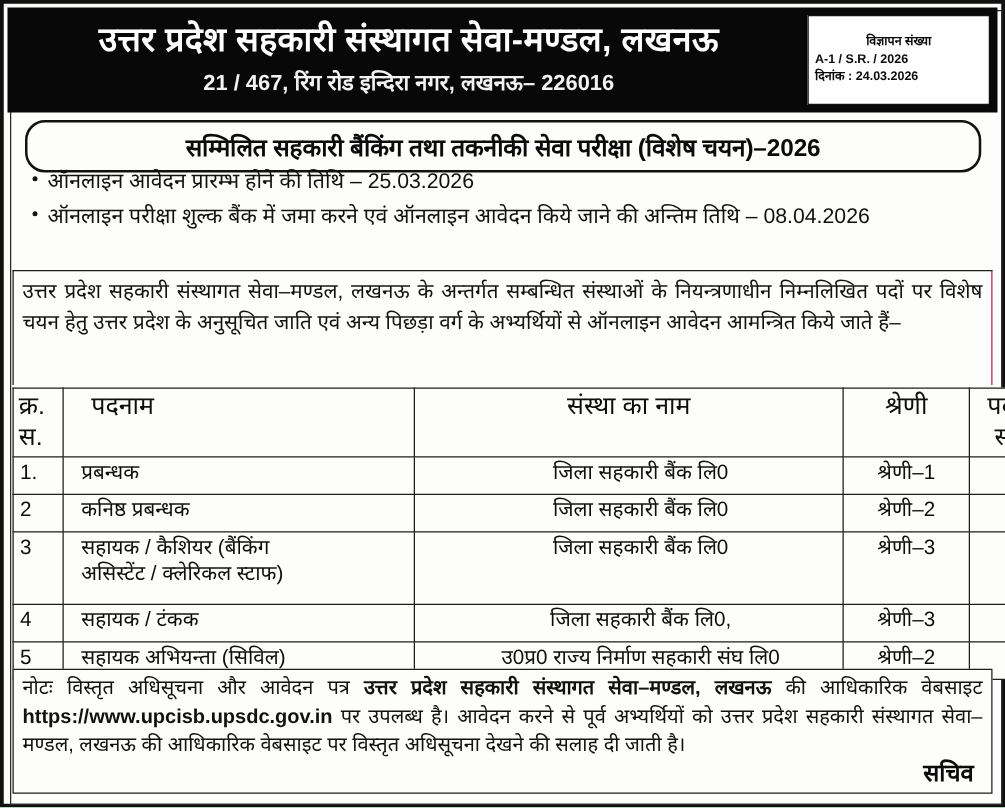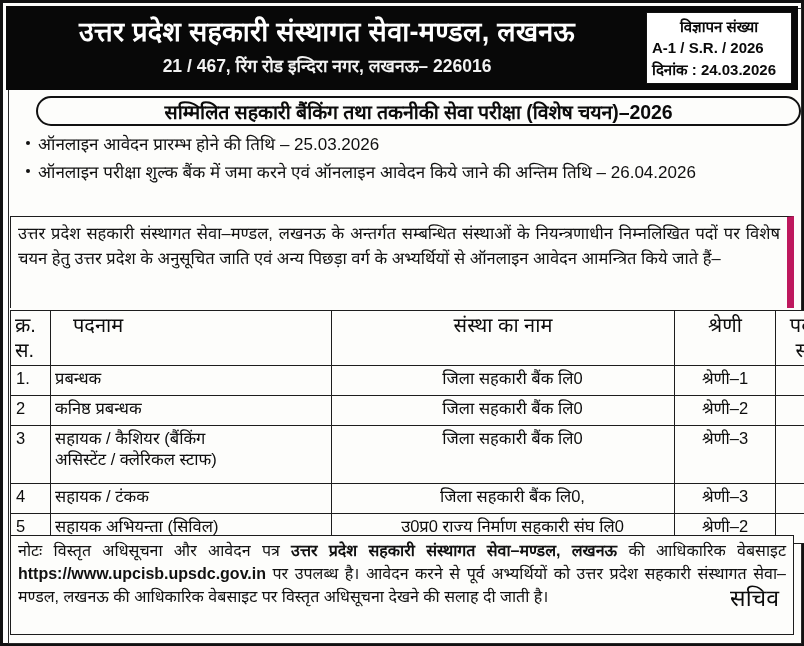--- a/index.html
+++ b/index.html
@@ -80,33 +80,33 @@
     background: #ffffff;
     border: 1px solid #111;
     box-sizing: border-box;
     display: flex;
     flex-direction: column;
     justify-content: center;
     padding: 3px 5px;
   }
   .advt-line {
     color: #0a0a0a;
-    font-size: 15px;
+    font-size: 10px;
     font-weight: bold;
     line-height: 1.42;
     white-space: nowrap;
   }
   .advt-line.center { text-align: center; }
 
   
   .exam-title-wrap {
     position: absolute;
-    left: 36px; top: 96px;
+    left: 20px; top: 96px;
     width: 765px;
-    height: 30px;
+    height: 42px;
   }
   .exam-title {
     width: 100%;
     height: 100%;
     box-sizing: border-box;
     border: 2px solid #111;
     border-radius: 16px;
     background: #fdfdfb;
     display: flex;
     align-items: center;
@@ -152,21 +152,21 @@
 
   
   .intro-box {
     position: absolute;
     left: 10px; top: 216px;
     width: 784px;
     height: 92px;
     box-sizing: border-box;
     border-top: 1px solid #1d1d1d;
     border-left: 1px solid #1d1d1d;
-    border-right: 7px solid #be185d;
+    border-right: 1px solid #be185d;
     background: #fdfdfb;
     padding: 4px 7px 0 7px;
   }
   .intro-text {
     font-size: 16.5px;
     line-height: 1.52;
     color: #111;
     text-align: justify;
     text-align-last: left;
   }
@@ -218,21 +218,21 @@
   .posts-table td {
     font-size: 16.5px;
     line-height: 1.28;
   }
   .col-sno   { width: 30px; }
   .col-post  { width: 253px; }
   .col-org   { width: 332px; }
   .col-grade { width: 90px; }
   .col-count { width: 71px; }
   td.cell-sno   { text-align: left; padding-left: 5px; }
-  td.cell-post  { text-align: left; padding-left: 4px; }
+  td.cell-post  { text-align: left; padding-left: 14px; }
   td.cell-org   { text-align: center; padding-left: 24px; }
   td.cell-grade { text-align: center; }
   td.cell-count { text-align: center; }
   tr.row-tall td { height: 53px; }
   tr.row-normal td { height: 25px; }
 
   
   .note-box {
     position: absolute;
     left: 10px;
@@ -249,23 +249,23 @@
     line-height: 1.45;
     color: #111;
     text-align: justify;
     text-align-last: left;
   }
   .note-strong { font-weight: bold; margin-top: 38px; }
   .note-url { font-weight: bold; }
   .signature {
     position: absolute;
     right: 14px;
-    bottom: 21px;
-    font-size: 23px;
-    font-weight: normal;
+    bottom: 3px;
+    font-size: 19px;
+    font-weight: bold;
     color: #0b0b0b;
   }
 </style>
 </head>
 <body>
 
 <div id="page">
   <div class="scan-frame">
     <div class="scan-frame-inner"></div>
   </div>
@@ -286,21 +286,21 @@
     <div class="exam-title">सम्मिलित सहकारी बैंकिंग तथा तकनीकी सेवा परीक्षा (विशेष चयन)–2026</div>
   </div>
 
   <div class="dates">
     <div class="date-item">
       <span class="bullet-dot"><i></i></span>
       <span class="date-text">ऑनलाइन आवेदन प्रारम्भ होने की तिथि – 25.03.2026</span>
     </div>
     <div class="date-item">
       <span class="bullet-dot"><i></i></span>
-      <span class="date-text">ऑनलाइन परीक्षा शुल्क बैंक में जमा करने एवं ऑनलाइन आवेदन किये जाने की अन्तिम तिथि – 26.04.2026</span>
+      <span class="date-text">ऑनलाइन परीक्षा शुल्क बैंक में जमा करने एवं ऑनलाइन आवेदन किये जाने की अन्तिम तिथि – 08.04.2026</span>
     </div>
   </div>
 
   <div class="intro-box">
     <div class="intro-text">उत्तर प्रदेश सहकारी संस्थागत सेवा–मण्डल, लखनऊ के अन्तर्गत सम्बन्धित संस्थाओं के नियन्त्रणाधीन निम्नलिखित पदों पर विशेष चयन हेतु उत्तर प्रदेश के अनुसूचित जाति एवं अन्य पिछड़ा वर्ग के अभ्यर्थियों से ऑनलाइन आवेदन आमन्त्रित किये जाते हैं–</div>
   </div>
 
   <table class="posts-table">
     <thead>
       <tr>

